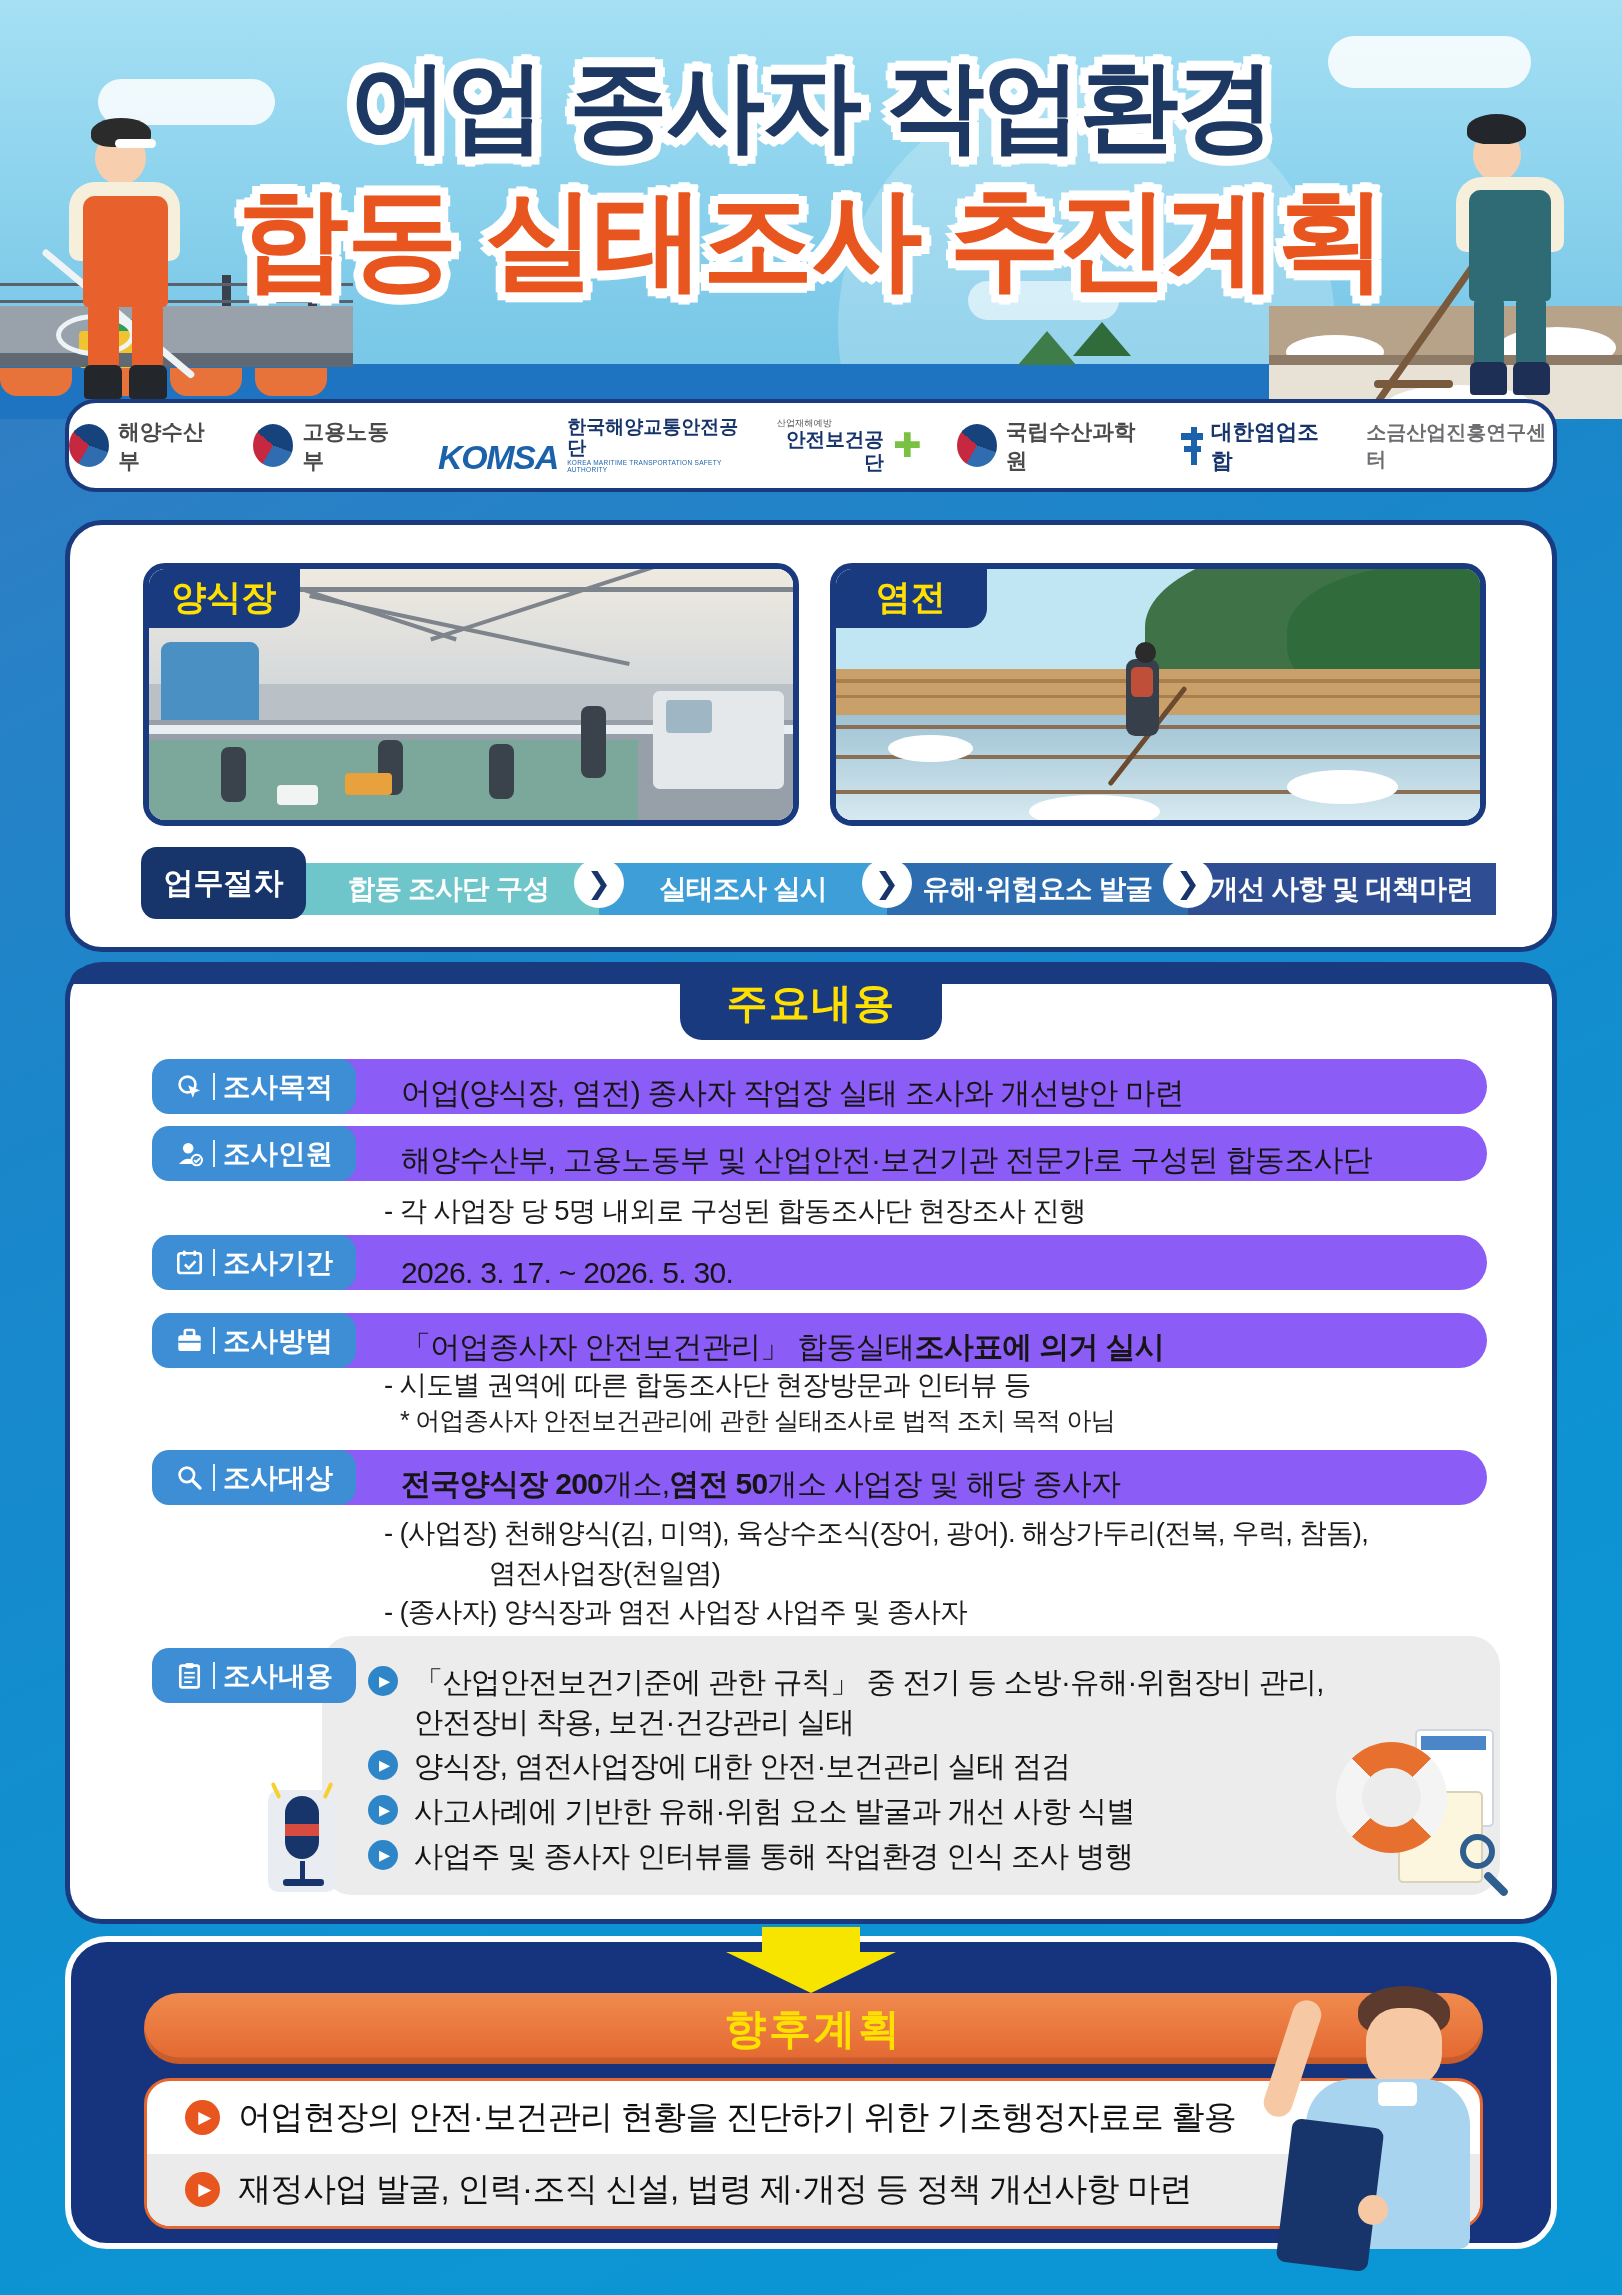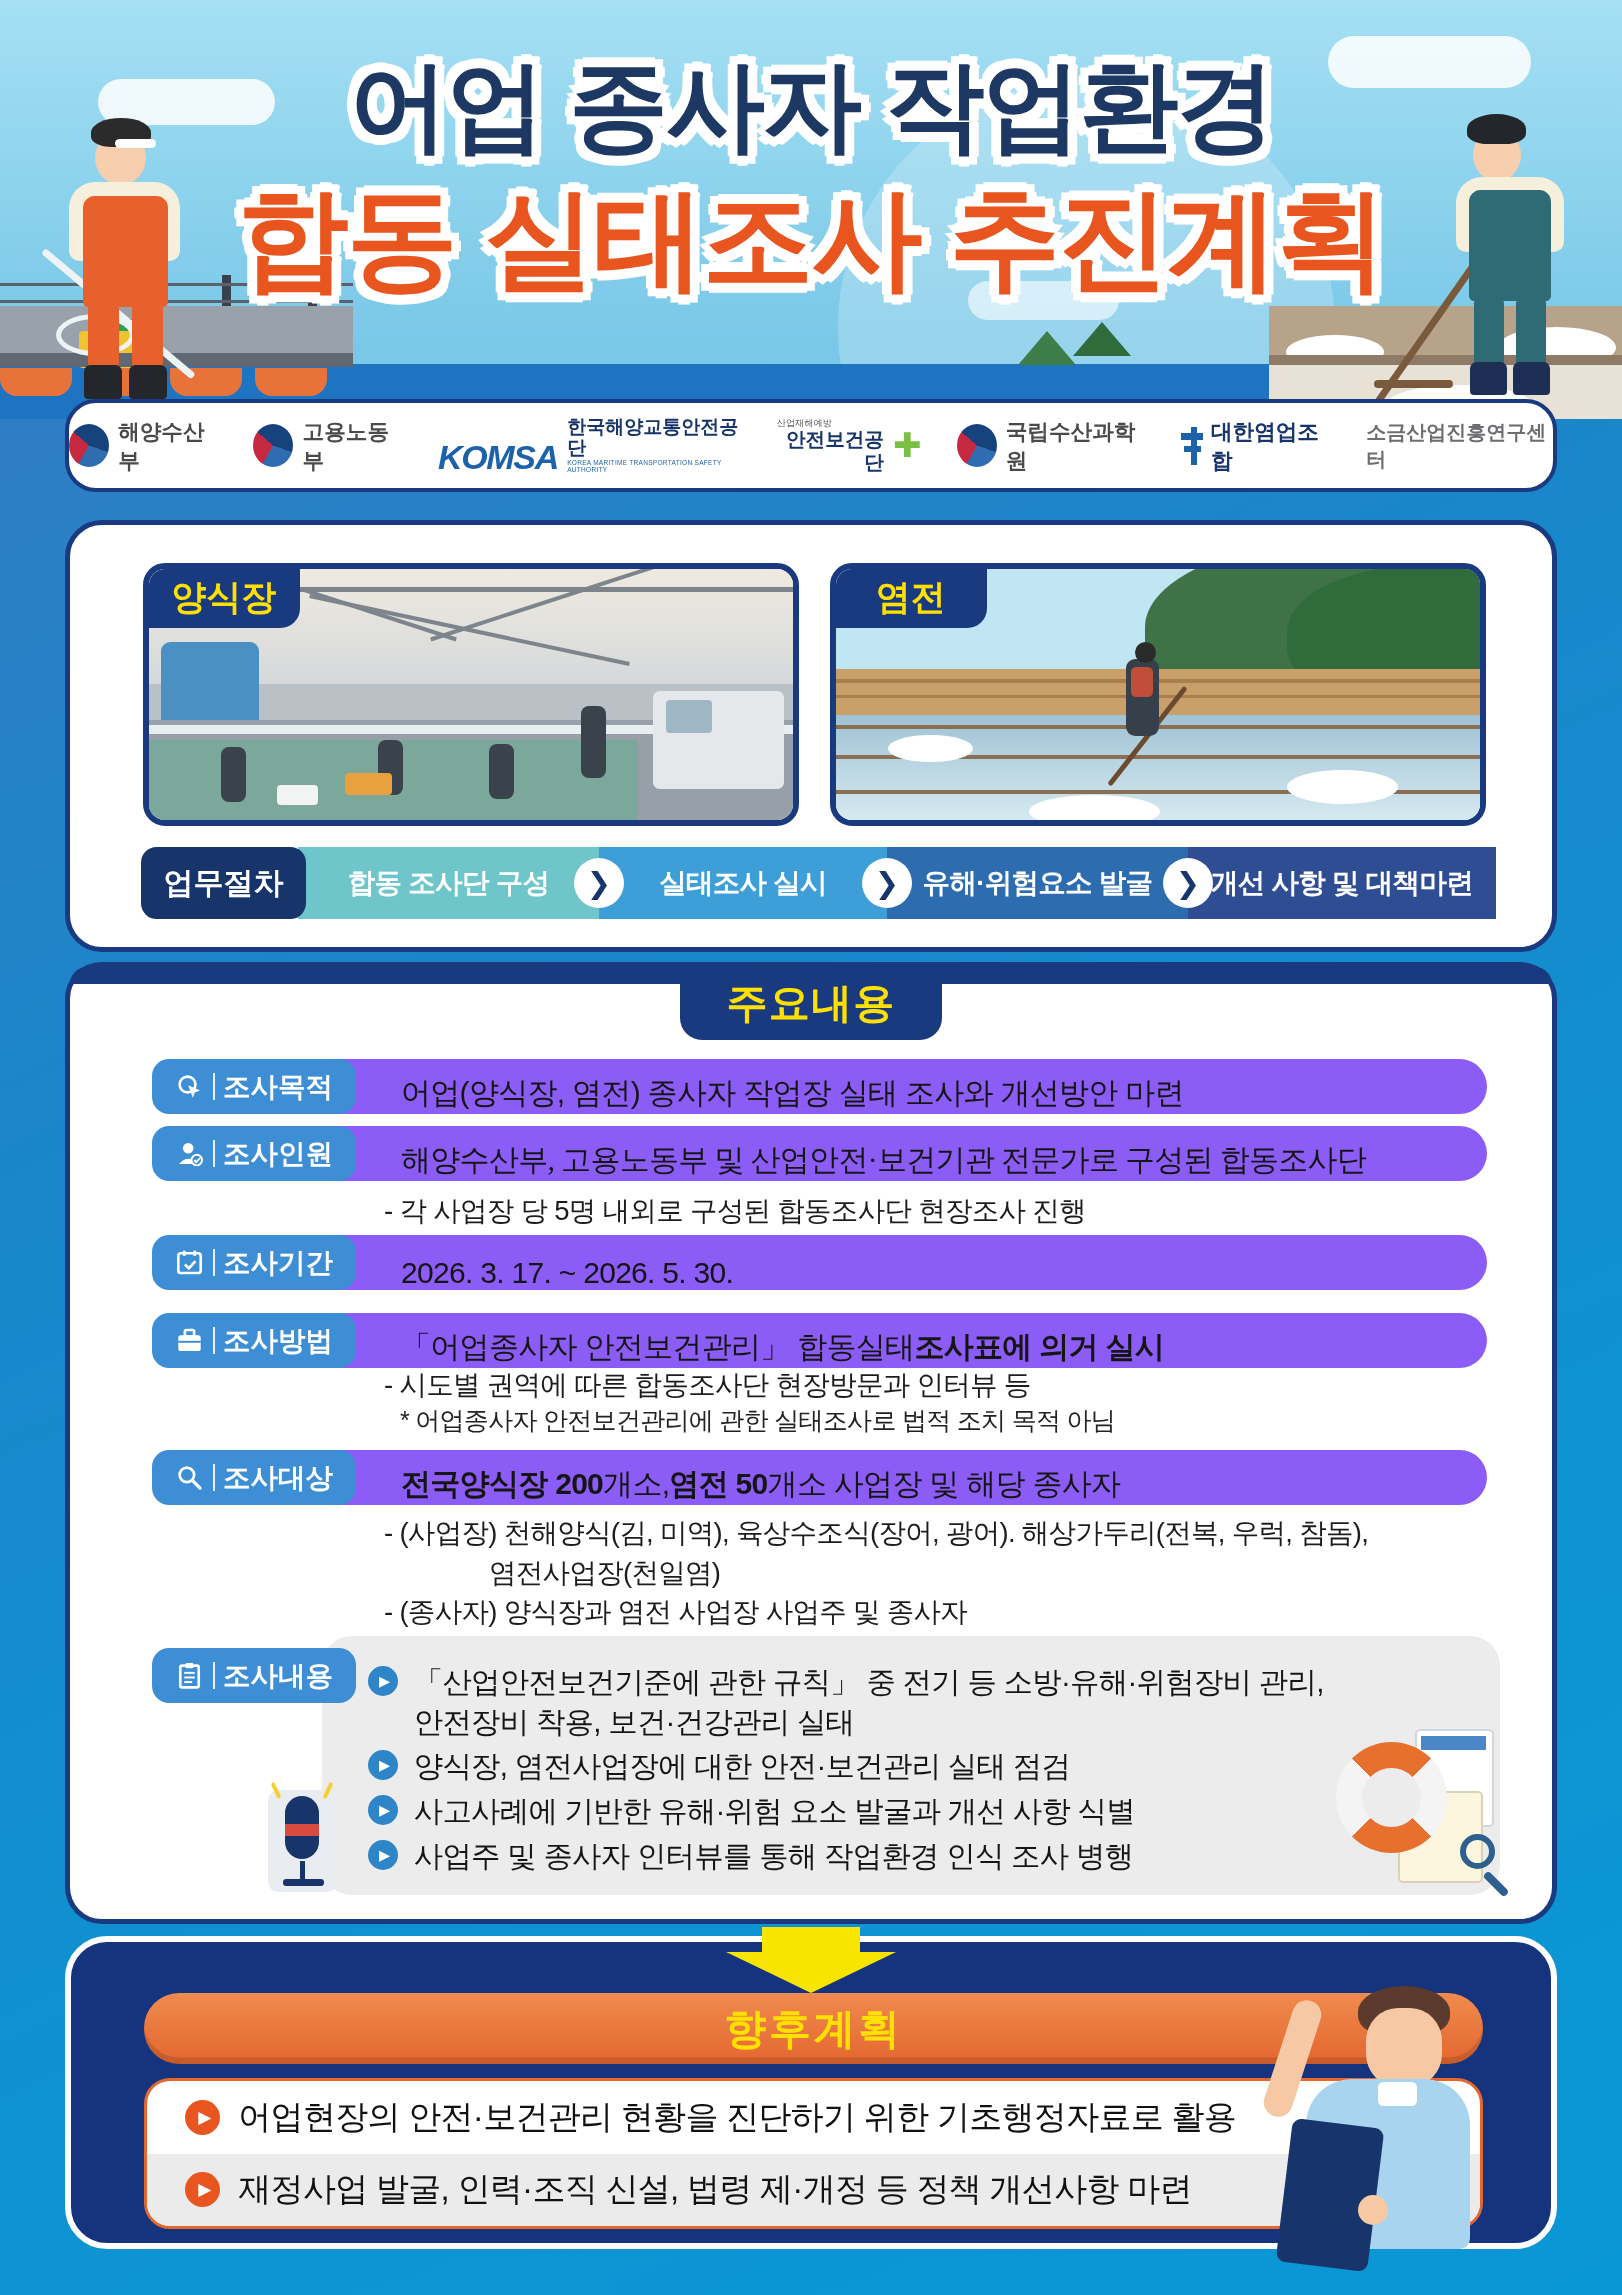--- a/index.html
+++ b/index.html
@@ -108,21 +108,21 @@
   .sf-pans{ position:absolute; left:0; top:58%; width:100%; height:42%; background:linear-gradient(#9fc3d4,#d6e9f0);}
   .sf-frame{ position:absolute; width:100%; height:4.6px; background:#8a6f54;}
   .sf-salt{ position:absolute; background:#fff; border-radius:50%;}
   .sf-worker-body{ position:absolute; left:45%; top:36%; width:33px; height:77px; background:#37404a; border-radius:9.2px;}
   .sf-worker-head{ position:absolute; left:46.5%; top:29%; width:21px; height:21px; background:#2b2b2b; border-radius:50%;}
   .sf-vest{ position:absolute; left:45.8%; top:39%; width:22px; height:30px; background:#c04f3a; border-radius:5.2px;}
   .sf-rake{ position:absolute; left:48%; top:42%; width:4.6px; height:124px; background:#6b4a2f; transform:rotate(38deg); border-radius:2.6px;}
 
   
   .flowbar{ position:absolute; left:141px; top:847px; width:1355px; height:72px; z-index:6;}
-  .flow-seg{ position:absolute; top:0; height:72px; display:flex; align-items:center; justify-content:center;
+  .flow-seg{ position:absolute; top:16px; height:52px; display:flex; align-items:center; justify-content:center;
     color:#fff; font-size:27.5px; font-weight:800; letter-spacing:-0.7px;}
   .fs1{ left:157px; width:301px; background:#6ec6cb;}
   .fs2{ left:458px; width:288px; background:#3e9ed8;}
   .fs3{ left:746px; width:301px; background:#2e6cb0;}
   .fs4{ left:1047px; width:308px; background:#2f4d93;}
   .flow-label{ position:absolute; left:0; top:0; width:165px; height:72px; background:#17356b; border-radius:15.7px;
     display:flex; align-items:center; justify-content:center; color:#fff; font-size:30px; font-weight:800; z-index:2;}
   .chev{ position:absolute; top:11px; width:50px; height:50px; background:#fff; border-radius:50%;
     display:flex; align-items:center; justify-content:center; color:#17356b; font-size:29px; font-weight:800; z-index:3;}
   .ch1{ left:433px;} .ch2{ left:721px;} .ch3{ left:1022px;}
@@ -372,21 +372,21 @@
     </div>
     <div class="row-tag" style="top:92px;">
       <svg class="tag-ic" viewBox="0 0 44 44">
         <circle cx="19" cy="19" r="12" fill="none" stroke="#fff" stroke-width="4"></circle>
         <polygon points="20,20 38,28 30,31 27,39" fill="#fff"></polygon>
       </svg>
       <div class="tag-div"></div>
       <span>조사목적</span>
     </div>
 
-    <div class="row-bar" style="top:159px;font-family:Liberation Serif, serif;">
+    <div class="row-bar" style="top:159px;">
       <span>해양수산부, 고용노동부 및 산업안전·보건기관 전문가로 구성된 합동조사단</span>
     </div>
     <div class="row-tag" style="top:159px;">
       <svg class="tag-ic" viewBox="0 0 44 44">
         <circle cx="20" cy="14" r="8" fill="#fff"></circle>
         <path d="M6 38 q14 -16 28 0 z" fill="#fff"></path>
         <circle cx="33" cy="32" r="8" fill="#3d8ed5" stroke="#fff" stroke-width="3"></circle>
         <path d="M29 32 l3 3 l6 -6" fill="none" stroke="#fff" stroke-width="3"></path>
       </svg>
       <div class="tag-div"></div>

